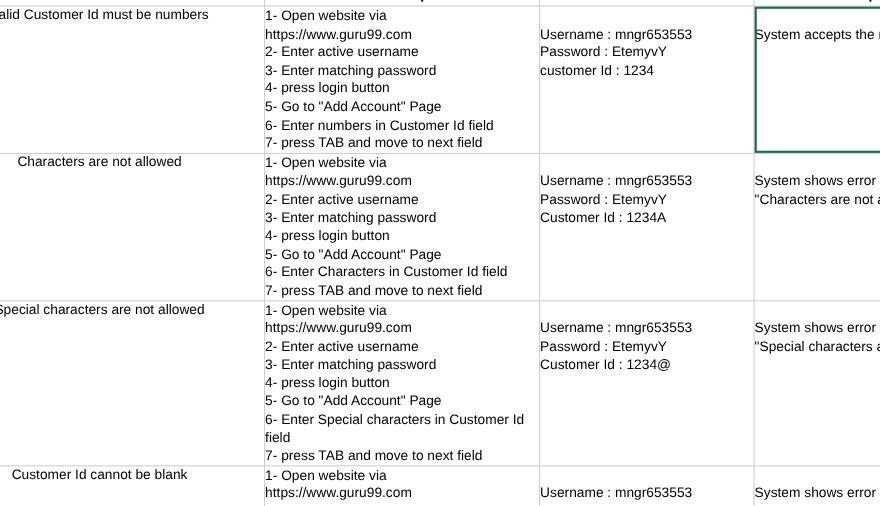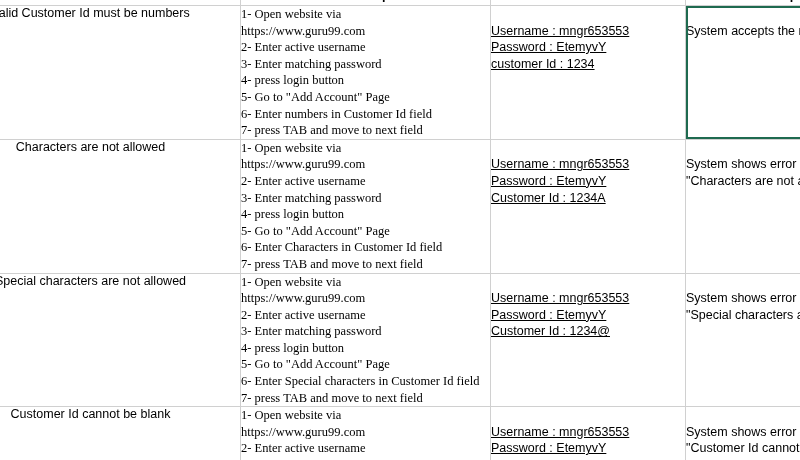--- a/index.html
+++ b/index.html
@@ -61,33 +61,31 @@
     align-items: center;
     justify-content: center;
     height: 100%;
   }
   .cell-steps {
     font-size: 12.5px;
     line-height: 16.6px;
     padding: 2px 4px 0 6px;
     white-space: pre-line;
     overflow: hidden;
-    font-family: Liberation Serif, serif;
   }
   .cell-data {
     font-size: 12.5px;
     line-height: 16.6px;
     padding: 0 4px 0 8px;
     white-space: pre-line;
   }
   .data-inner {
     display: flex;
     align-items: center;
     height: 100%;
-    text-decoration: underline;
   }
   .cell-exp {
     font-size: 12.5px;
     line-height: 16.6px;
     padding: 0 4px 0 8px;
     white-space: pre-line;
   }
   .exp-inner {
     display: flex;
     align-items: center;

